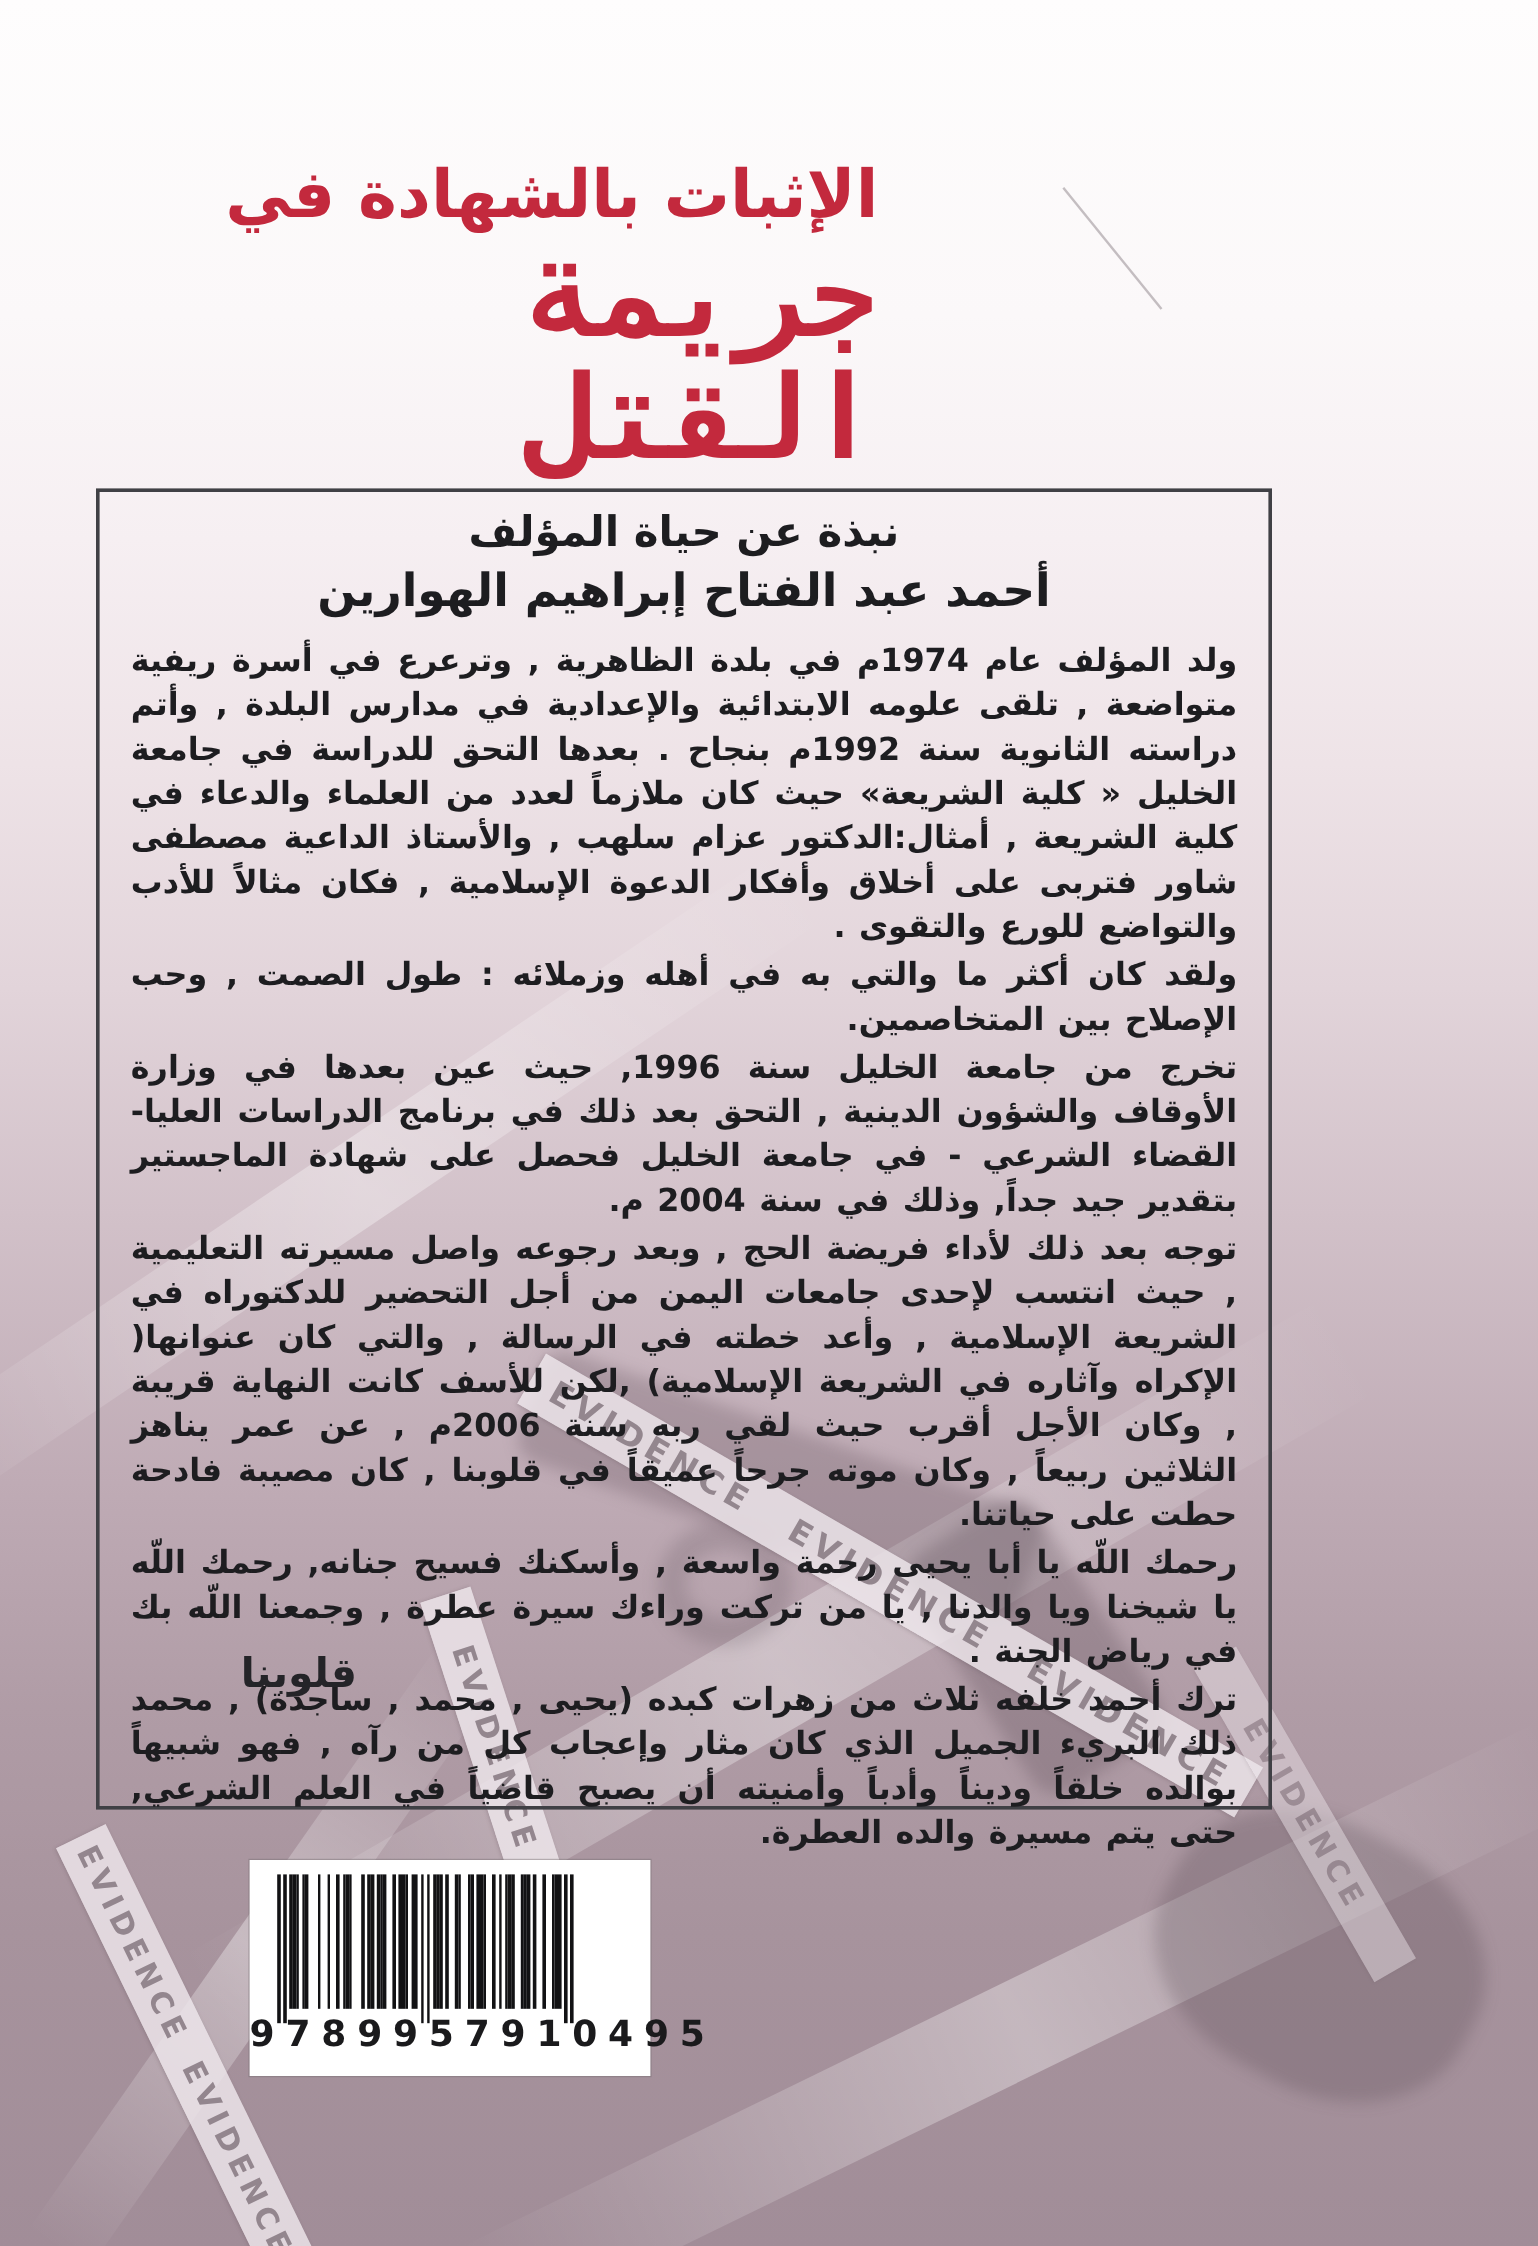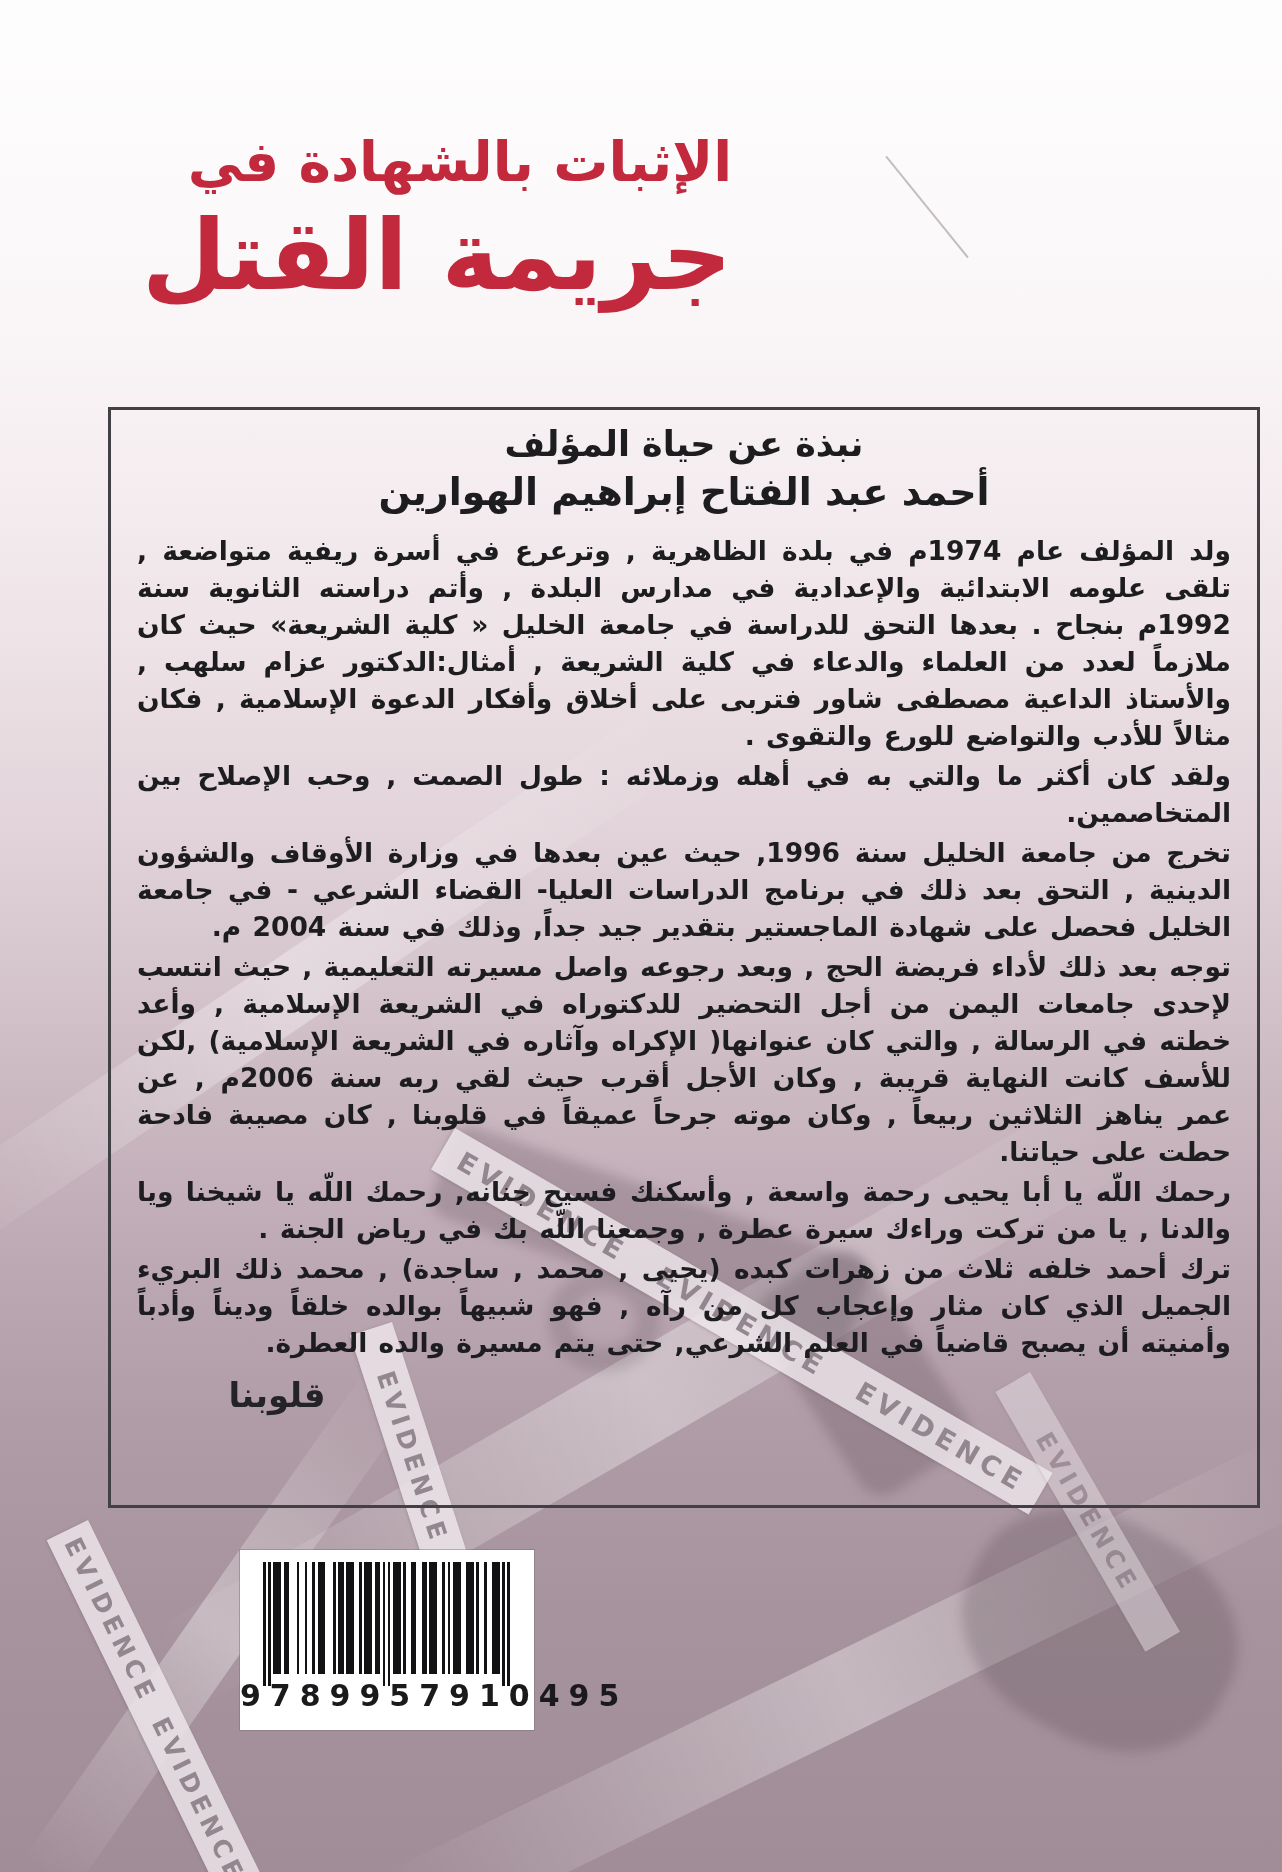--- a/index.html
+++ b/index.html
@@ -26,39 +26,39 @@
     box-shadow:0 1px 3px rgba(90,75,85,0.25);
     color:#93868e;font-weight:bold;font-size:25px;letter-spacing:5px;white-space:nowrap;
   }
   .tape-a{left:392px;top:1322px;width:270px;height:44px;transform:rotate(72deg);transform-origin:left top;}
   .tape-b{left:455px;top:1128px;width:690px;height:48px;transform:rotate(30deg);transform-origin:left top;font-size:27px;}
   .tape-c{left:88px;top:1520px;width:400px;height:46px;transform:rotate(64deg);transform-origin:left top;}
   .tape-d{left:1030px;top:1372px;width:300px;height:40px;transform:rotate(60deg);transform-origin:left top;opacity:.55;}
   
   .title-block{position:absolute;left:112px;top:128px;width:620px;z-index:2;text-align:right;color:#c3293d;direction:rtl;}
   .title-line1{font-size:55px;font-weight:bold;line-height:1.25;}
-  .title-line2{font-size:97px;font-weight:bold;line-height:1.05;margin-top:8px;}
+  .title-line2{font-size:97px;font-weight:bold;line-height:1.05;margin-top:8px;font-family:Liberation Mono, monospace;}
   
   .bio-box{
-    position:absolute;left:108px;top:407px;width:1152px;height:1101px;z-index:2;
+    position:absolute;left:80px;top:407px;width:980px;height:1101px;z-index:2;
     border:3px solid #404045;box-sizing:border-box;direction:rtl;color:#1d1d20;
   }
   .bio-heading{margin:14px 0 4px;text-align:center;font-size:35px;font-weight:bold;}
   .bio-author{margin:6px 0 18px;text-align:center;font-size:38px;font-weight:bold;}
   .bio-text{padding:0 26px;}
   .bio-text p{
     margin:0 0 3px;font-size:26.5px;font-weight:bold;line-height:37px;
     text-align:justify;word-spacing:2px;
   }
   .signature{position:absolute;left:66px;top:952px;width:200px;text-align:center;direction:rtl;}
   .signature div{font-size:34px;font-weight:bold;line-height:66px;color:#242428;}
   
   .barcode-box{
-    position:absolute;left:240px;top:1550px;width:294px;height:180px;z-index:3;
-    background:#ffffff;box-shadow:0 0 0 1px rgba(120,110,115,0.45);
+    position:absolute;left:208px;top:1550px;width:294px;height:180px;z-index:3;
+    background:#ffffff;box-shadow:0 0 0 1px rgba(120,110,115,0.45);padding-left:40px;
   }
   .bc-bars{position:absolute;left:23px;top:12px;width:248px;height:126px;}
   .bc-bar{position:absolute;top:0;width:2.6px;height:112px;background:#121214;}
   .bc-bar.guard{height:124px;}
   .bc-number{
     position:absolute;left:0;right:0;top:128px;text-align:center;
     font-size:30px;font-weight:bold;color:#1a1a1c;letter-spacing:9px;
     font-family:"DejaVu Sans",sans-serif;
   }
 </style>

